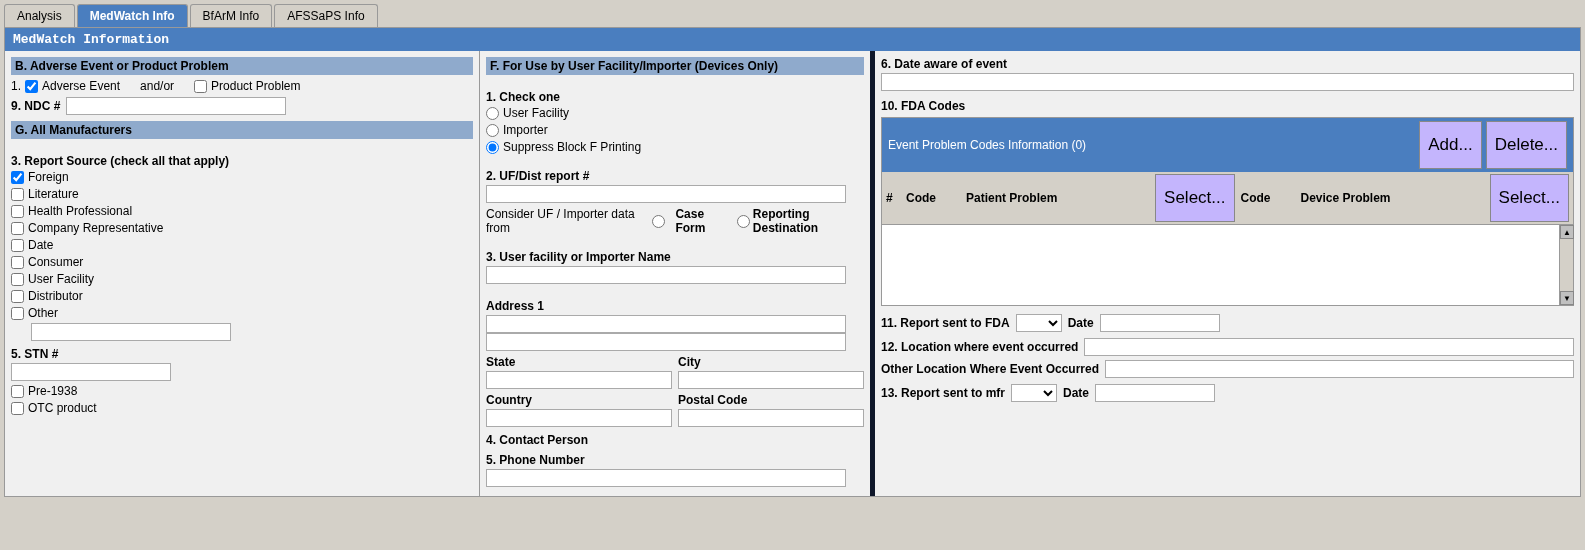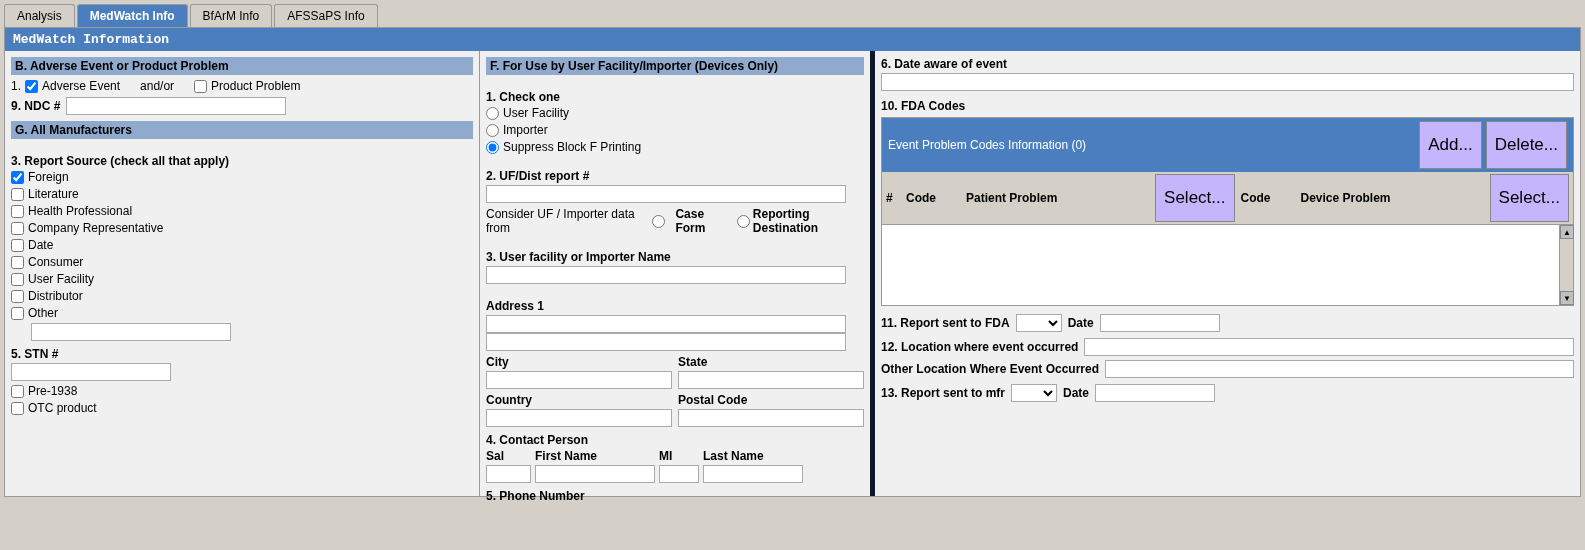--- a/index.html
+++ b/index.html
@@ -256,61 +256,43 @@
       
       <div class="field-label">Address 1</div>
       <input type="text" style="width: 360px;">
 
       
       <input type="text" style="width: 360px;">
 
       
       <div class="two-col" style="margin-top:4px;">
         <div>
+          <div class="field-label">State</div>
+          <input type="text" style="">
+        </div>
+        <div>
           <div class="field-label">City</div>
-          <input type="text" style="">
-        </div>
-        <div>
-          <div class="field-label">State</div>
           <input type="text" style="">
         </div>
       </div>
 
       
       <div class="two-col" style="margin-top:4px;">
         <div>
           <div class="field-label">Country</div>
           <input type="text" style="">
         </div>
         <div>
           <div class="field-label">Postal Code</div>
           <input type="text" style="">
         </div>
       </div>
 
       
       <div class="field-label" style="margin-top:6px;">4. Contact Person</div>
-      <div class="contact-row">
-        <div class="contact-field sal">
-          <label>Sal</label>
-          <input type="text" style="width: 45px;">
-        </div>
-        <div class="contact-field fname">
-          <label>First Name</label>
-          <input type="text" style="width: 120px;">
-        </div>
-        <div class="contact-field mi">
-          <label>MI</label>
-          <input type="text" style="width: 40px;">
-        </div>
-        <div class="contact-field lname">
-          <label>Last Name</label>
-          <input type="text" style="width: 100px;">
-        </div>
-      </div>
 
       
       <div class="field-label" style="margin-top:6px;">5. Phone Number</div>
       <input type="text" style="width: 360px;">
     </div>
 
     <div class="col-right">
       
       <div class="field-label">6. Date aware of event</div>
       <input type="text" style="width: 100%;">

